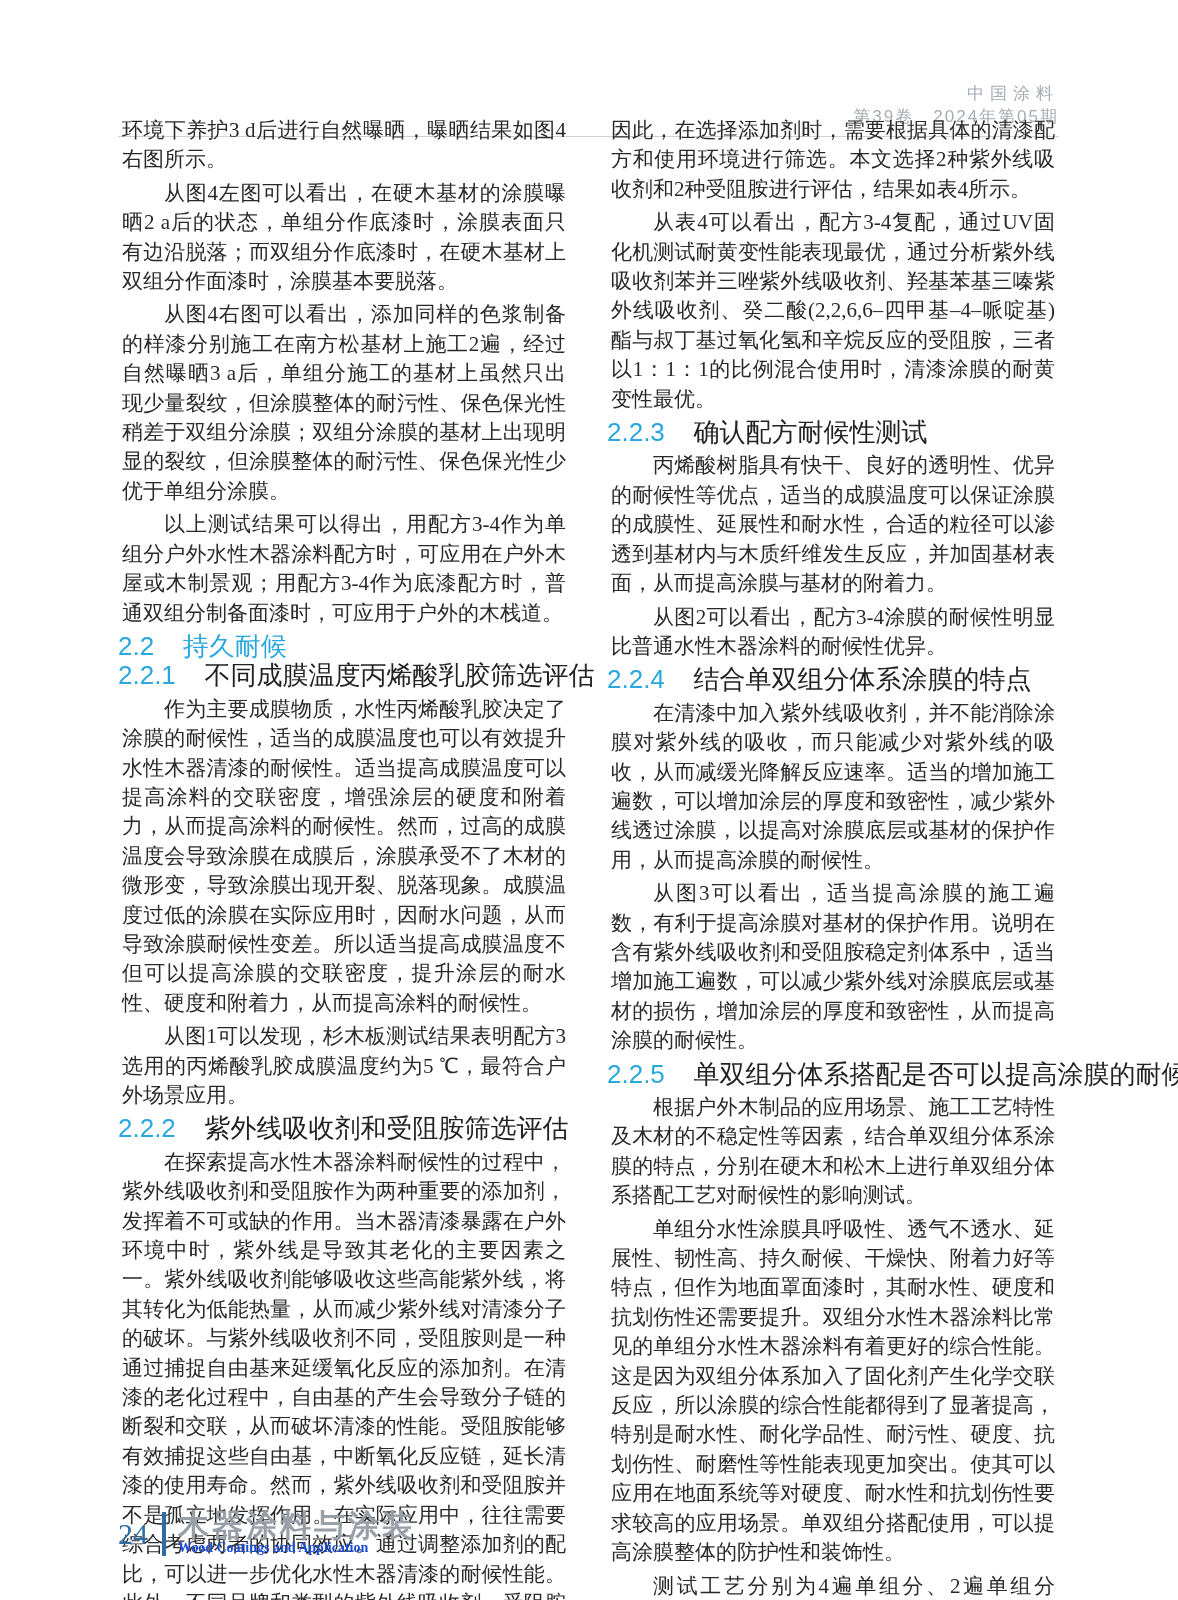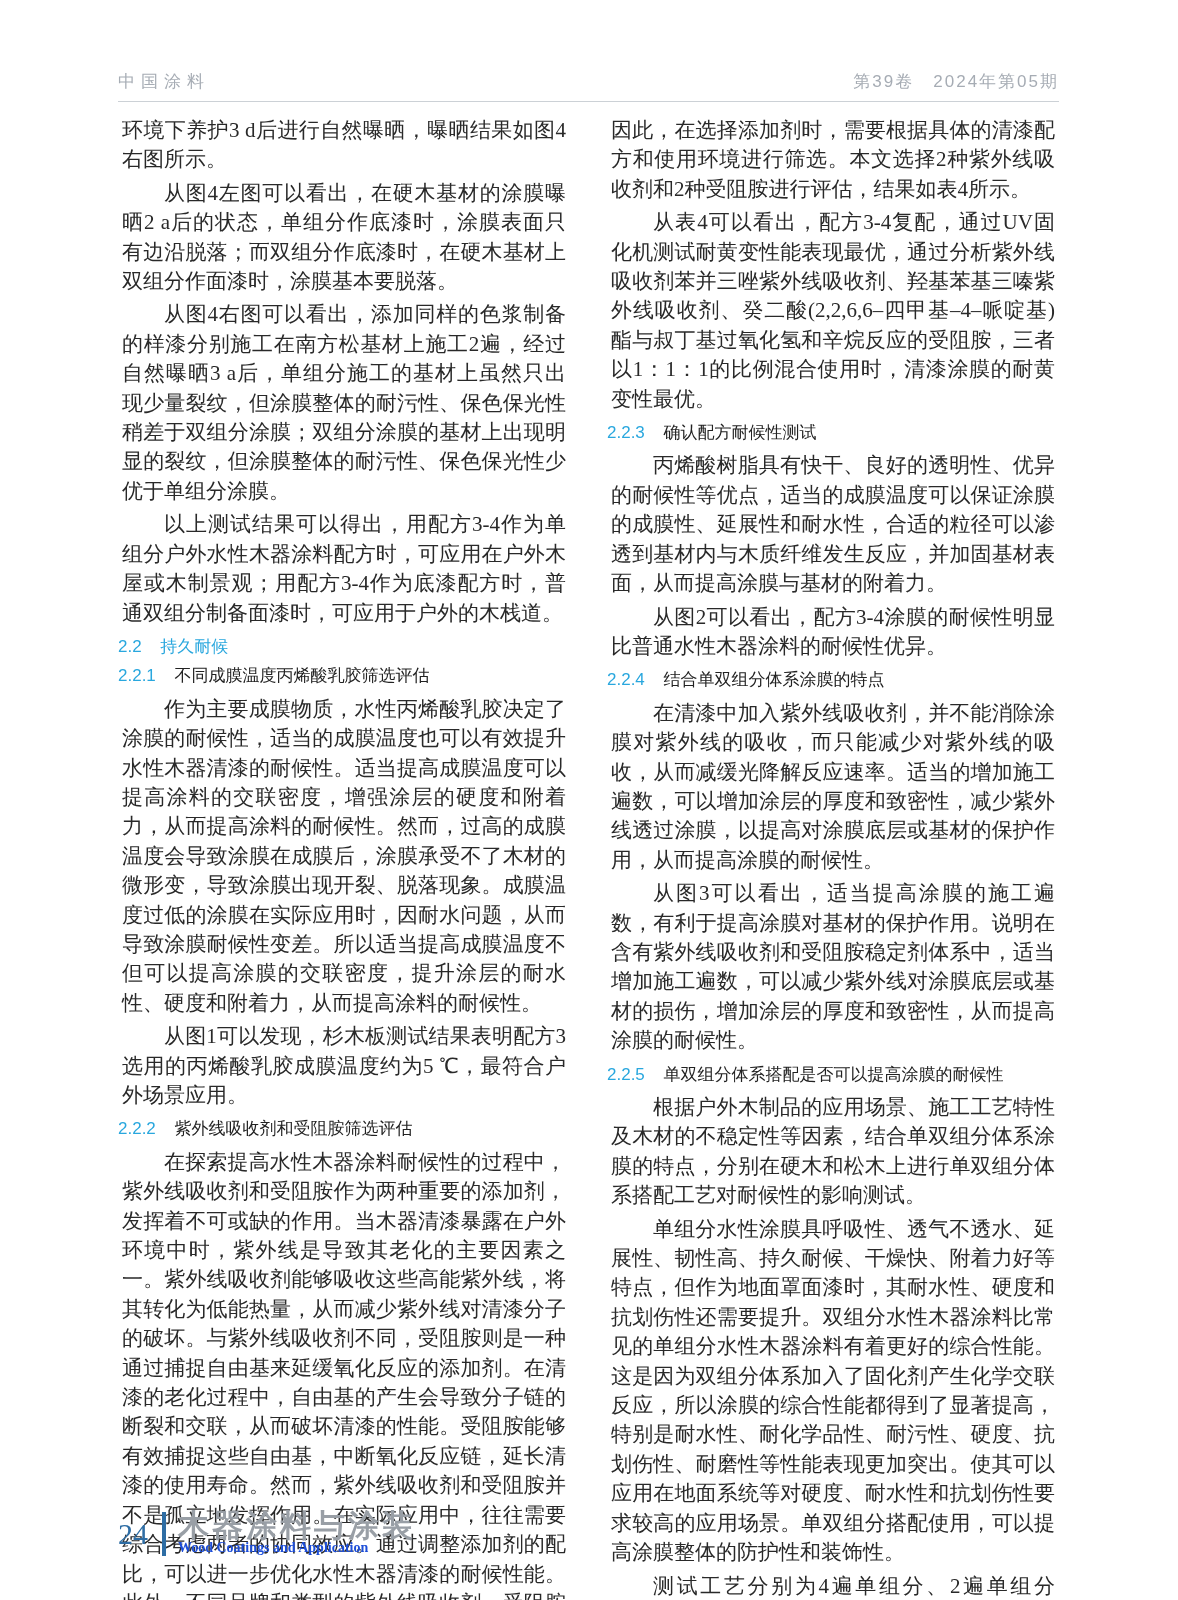--- a/index.html
+++ b/index.html
@@ -8,30 +8,31 @@
     width: 1178px;
     height: 1600px;
     background: #ffffff;
     overflow: hidden;
     font-family: "Liberation Serif", serif;
   }
   
   .page-header {
     position: absolute;
     left: 118px;
-    top: 70px;
+    top: 82px;
     width: 941px;
     display: flex;
     justify-content: space-between;
     align-items: flex-end;
     padding-bottom: 8px;
     border-bottom: 1px solid #ccd1d6;
     color: #a6acb4;
     font-family: "Liberation Sans", sans-serif;
     font-size: 17px;
+    flex-direction: column;
   }
   .journal-name { letter-spacing: 6px; }
   .issue-info { letter-spacing: 2px; }
   
   .article {
     position: absolute;
     left: 118px;
     top: 112px;
     width: 941px;
     display: flex;
@@ -42,21 +43,21 @@
     color: #292929;
     font-size: 21px;
     line-height: 29.4px;
     text-align: justify;
     overflow-wrap: break-word;
   }
   .para { margin: 4px; }
   .para.indent { text-indent: 2em; }
   .h2, .h3 {
     font-family: "Liberation Sans", sans-serif;
-    font-size: 17px;
+    font-size: 26px;
     line-height: 29.4px;
     white-space: nowrap;
   }
   .h2 .hnum, .h2 .htitle { color: #29a7de; }
   .h3 .hnum { color: #29a7de; }
   .h3 .htitle { color: #222222; }
   .h2 .htitle { margin-left: 1.1em; }
   .h3 .htitle { margin-left: 1.1em; }
   
   .page-footer {

